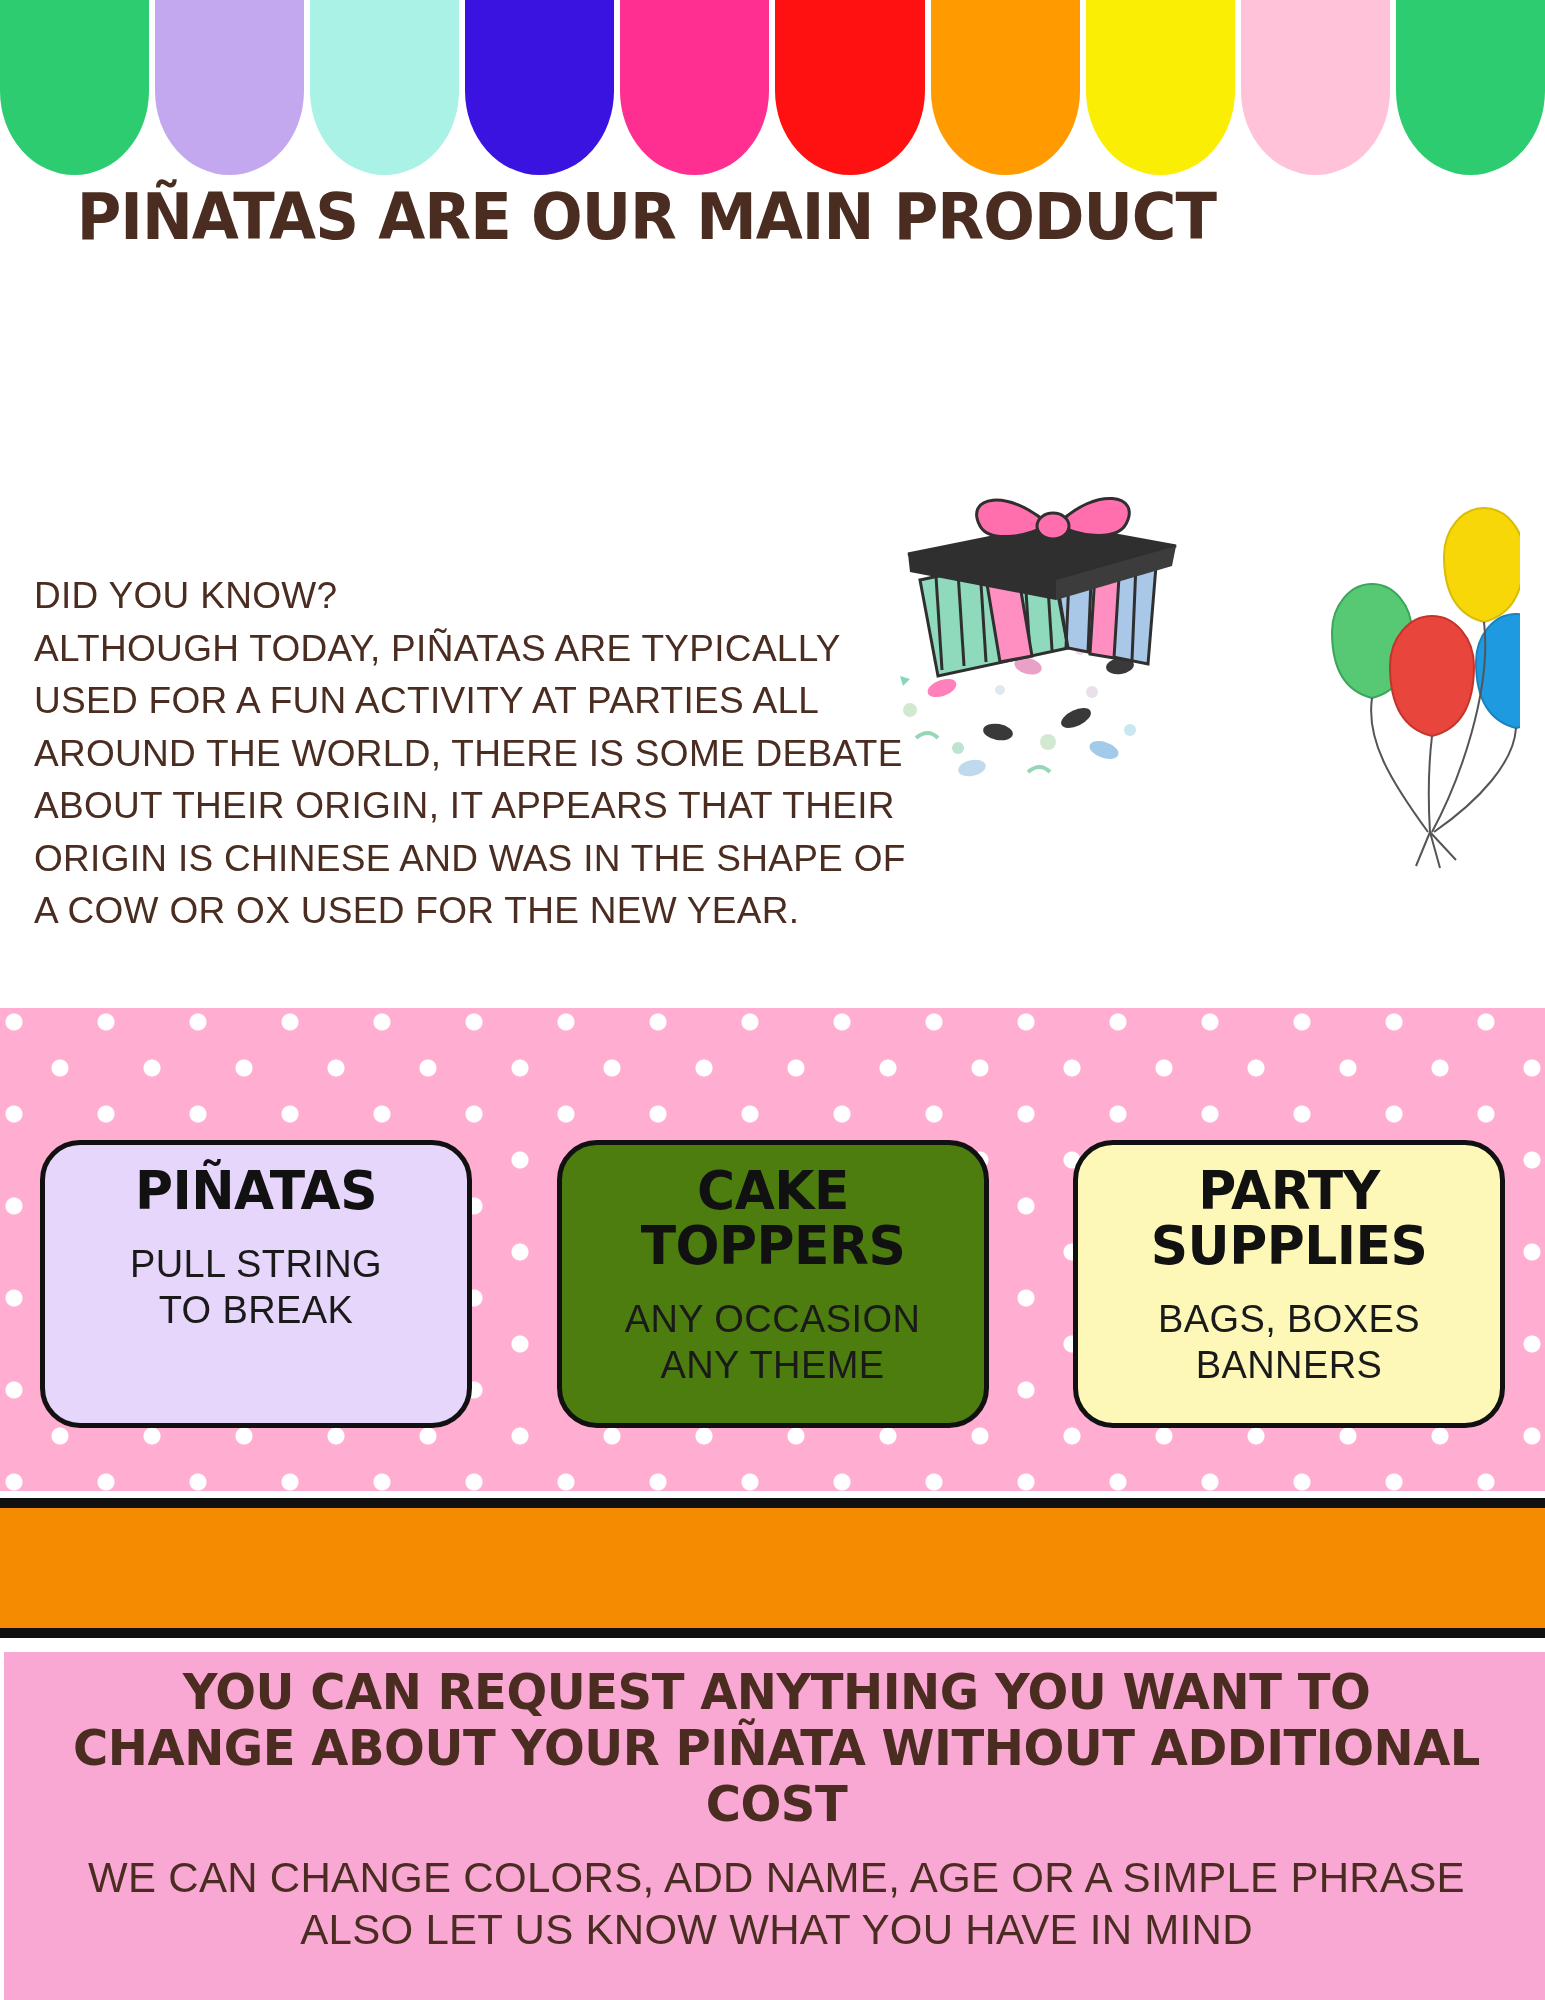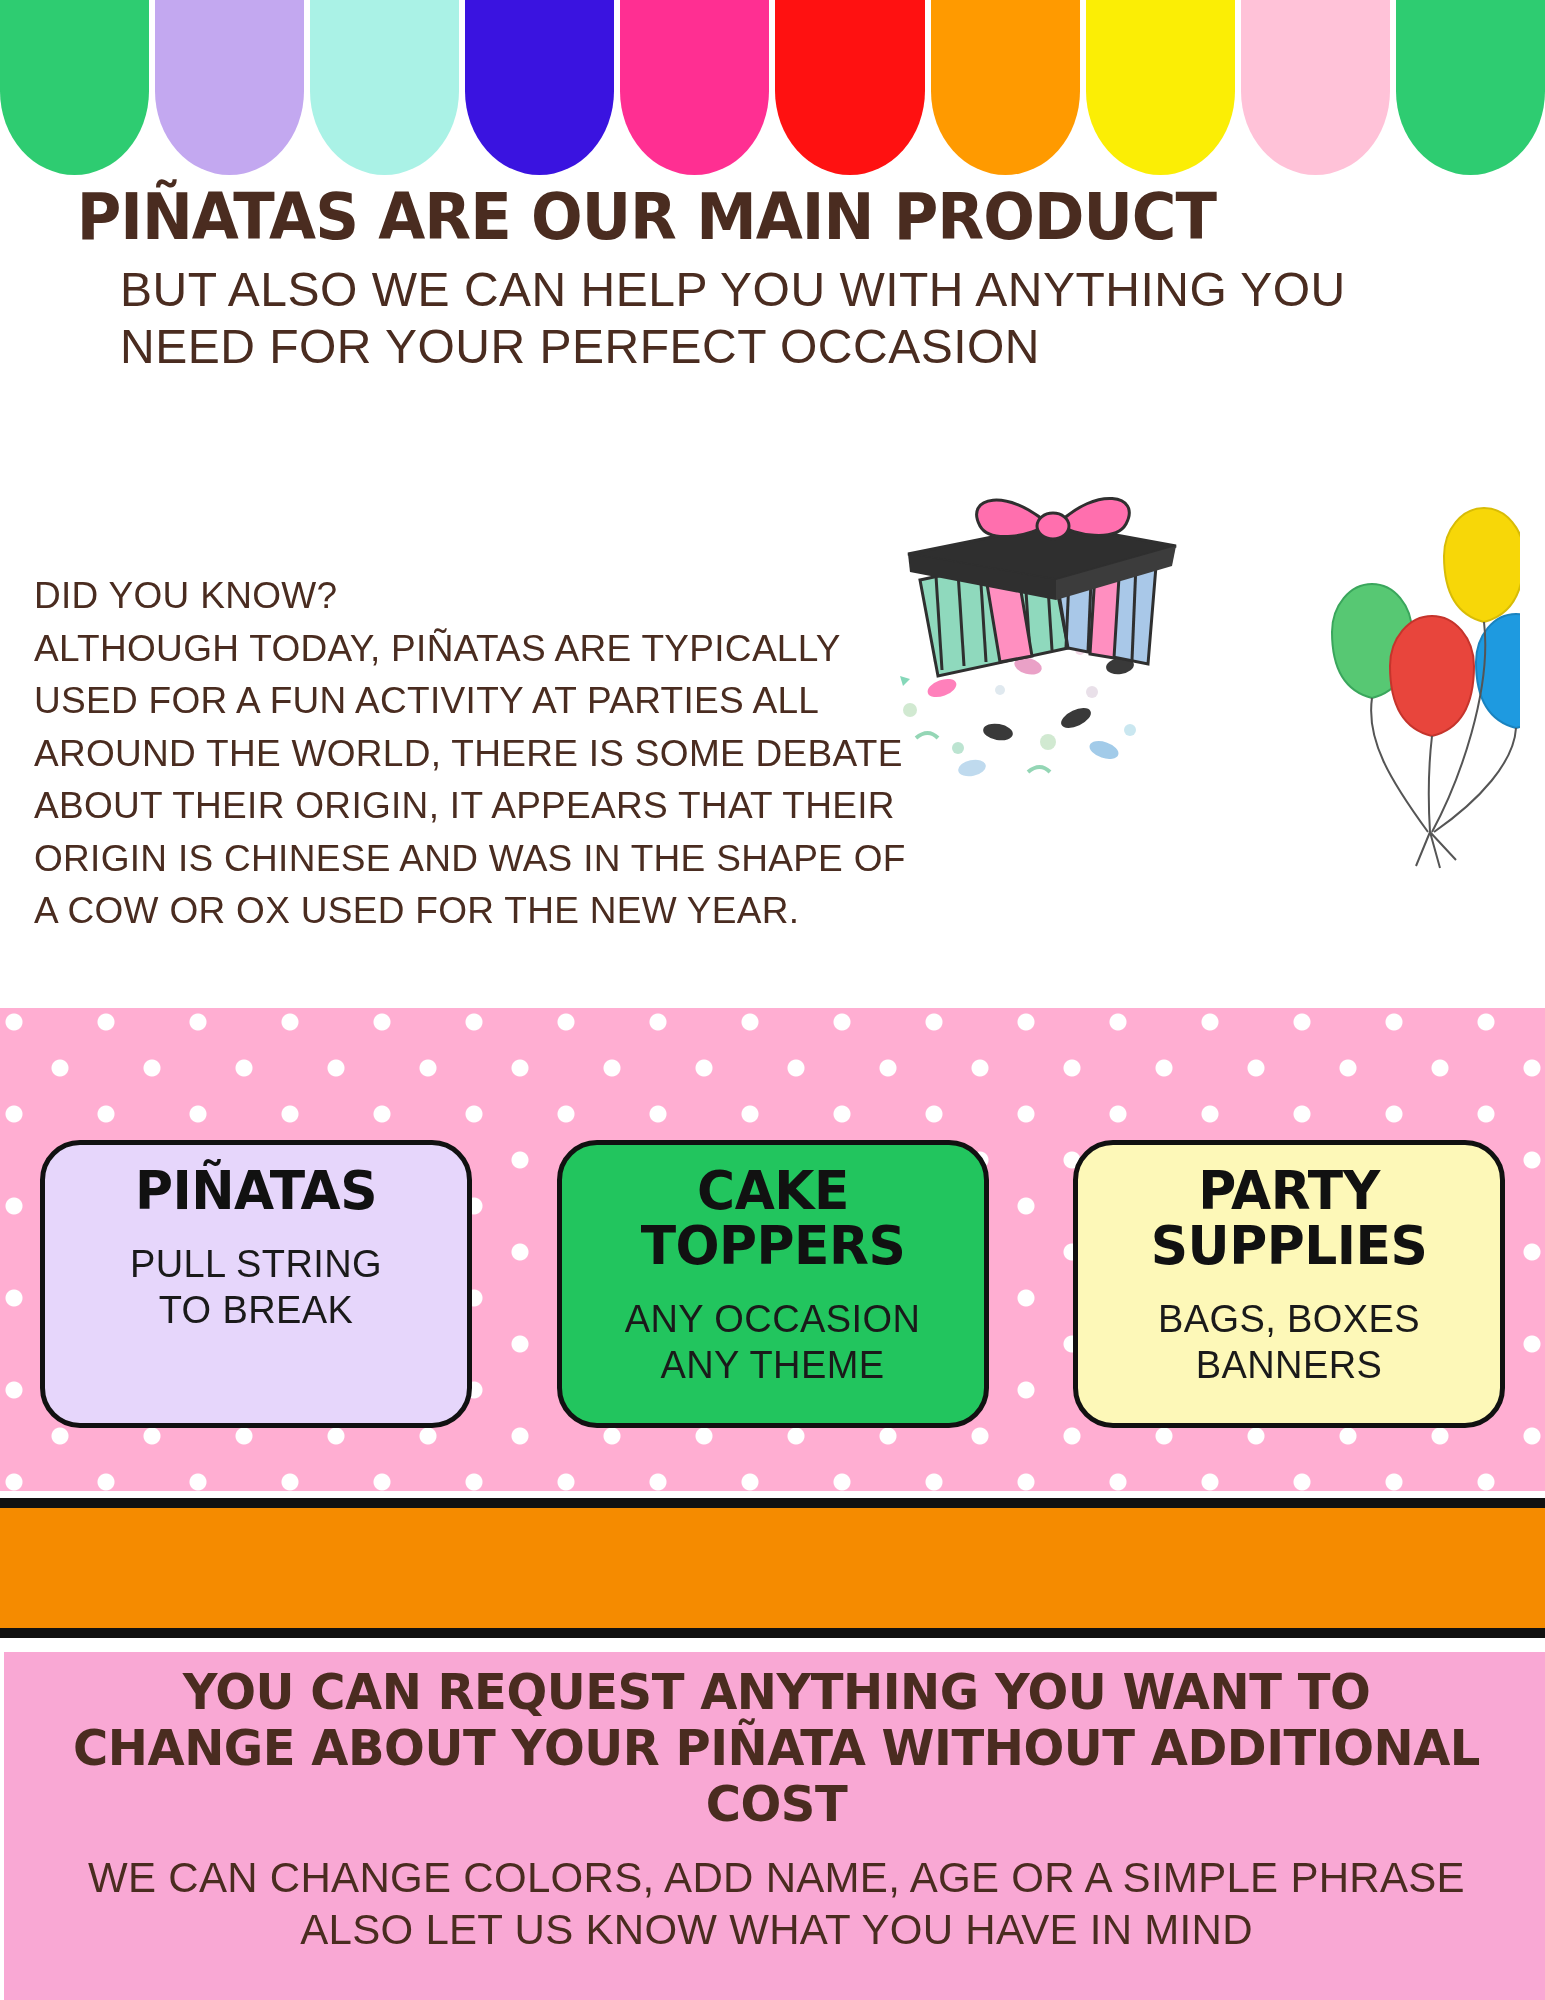--- a/index.html
+++ b/index.html
@@ -196,21 +196,20 @@
   <div class="scallop" style="background:#ff2f92"></div>
   <div class="scallop" style="background:#ff1111"></div>
   <div class="scallop" style="background:#ff9a00"></div>
   <div class="scallop" style="background:#fbee05"></div>
   <div class="scallop" style="background:#ffc2d8"></div>
   <div class="scallop" style="background:#2ecc71"></div>
 </div>
 
 <div class="headline-block">
   <div class="headline">PIÑATAS ARE OUR MAIN PRODUCT</div>
-  <div class="subheadline">BUT ALSO WE CAN HELP YOU WITH ANYTHING YOU NEED FOR YOUR PERFECT OCCASION</div>
 </div>
 
 <div class="body-text">DID YOU KNOW?
 ALTHOUGH TODAY, PIÑATAS ARE TYPICALLY USED FOR A FUN ACTIVITY AT PARTIES ALL AROUND THE WORLD, THERE IS SOME DEBATE ABOUT THEIR ORIGIN, IT APPEARS THAT THEIR ORIGIN IS CHINESE AND WAS IN THE SHAPE OF A COW OR OX USED FOR THE NEW YEAR.</div>
 
 <div class="illustration">
   <svg width="640" height="510" viewBox="0 0 640 510">
 
     <g opacity="0.95">
       <circle cx="30" cy="230" r="7" fill="#cfe8cf"></circle>
@@ -279,21 +278,21 @@
 </div>
 
 <div class="dots-section"></div>
 
 <div class="cards">
   <div class="card" style="background:#e6d6fb">
     <div class="card-title">PIÑATAS</div>
     <div class="card-sub">PULL STRING
 TO BREAK</div>
   </div>
-  <div class="card" style="background:#22c55e">
+  <div class="card" style="background:#4d7c0f">
     <div class="card-title">CAKE TOPPERS</div>
     <div class="card-sub">ANY OCCASION
 ANY THEME</div>
   </div>
   <div class="card" style="background:#fdf8b8">
     <div class="card-title">PARTY SUPPLIES</div>
     <div class="card-sub">BAGS, BOXES
 BANNERS</div>
   </div>
 </div>

